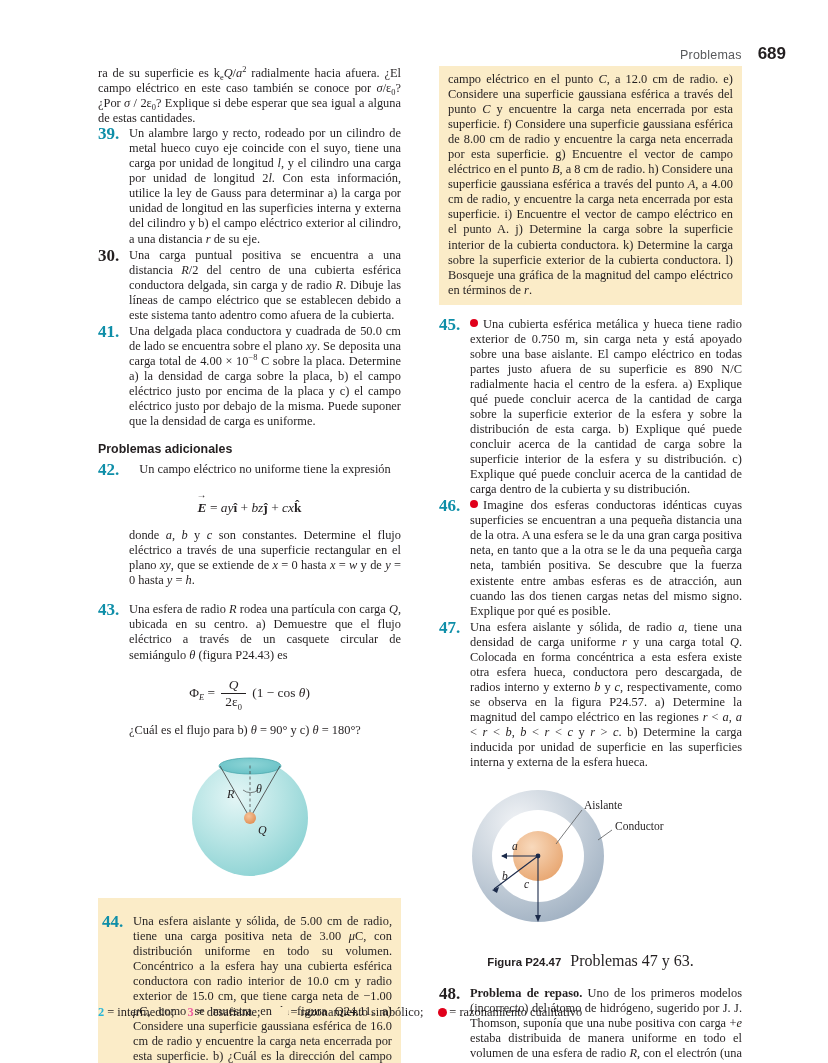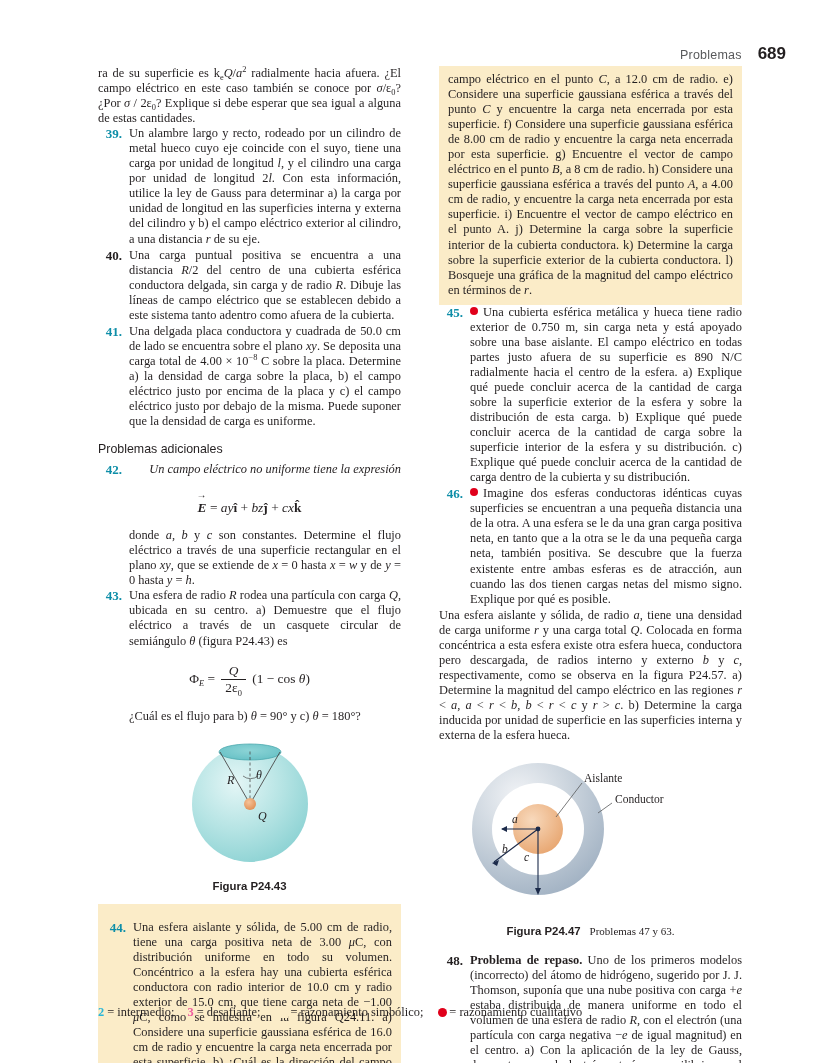--- a/index.html
+++ b/index.html
@@ -59,41 +59,40 @@
   .prob {
     display: flex;
     font-size: 12.4px;
     line-height: 15.05px;
     text-align: justify;
     margin-bottom: 1px;
   }
   .prob-num {
     width: 24px;
     min-width: 24px;
-    text-align: right;
     padding-right: 7px;
     font-weight: bold;
-    font-size: 13px;
+    font-size: 17px;
     color: #0e8ea8;
     line-height: 15.05px;
   }
   .prob-num.black { color: #231f20; }
   .prob-body { flex: 1; }
   .cont {
     font-size: 12.4px;
     line-height: 15.05px;
     text-align: justify;
   }
   .hang { padding-left: 31px; text-indent: 0; }
-  .nojust { text-align: right; font-style: italic; }
+  .nojust { text-align: center; }
 
   
   .sec-head {
     font-family: "Liberation Sans", sans-serif;
-    font-weight: normal;
+    font-weight: bold;
     font-size: 12.4px;
     color: #231f20;
     margin: 13px 0 6px 0;
   }
   
   .shade {
     background: #fbecc8;
     padding: 16px 9px 9px 4px;
     box-sizing: border-box;
   }
@@ -149,21 +148,21 @@
   .fig-caption {
     font-family: "Liberation Sans", sans-serif;
     font-size: 11.4px;
     font-weight: bold;
     margin-top: 8px;
     text-align: center;
   }
   .fig-caption .after {
     font-family: "Liberation Serif", serif;
     font-weight: normal;
-    font-size: 11px;
+    font-size: 16px;
     margin-left: 9px;
   }
   
   .legend {
     position: absolute;
     left: 98px;
     top: 1005px;
     font-size: 12.4px;
     display: flex;
     align-items: center;
@@ -215,21 +214,21 @@
         <div class="prob-num">39.</div>
         <div class="prob-body">
           Un alambre largo y recto, rodeado por un cilindro de metal
           hueco cuyo eje coincide con el suyo, tiene una carga por unidad de longitud <i>l</i>, y el cilindro una carga por unidad de longitud 2<i>l</i>. Con esta información, utilice la ley de Gauss para
           determinar a) la carga por unidad de longitud en las superficies interna y externa del cilindro y b) el campo eléctrico
           exterior al cilindro, a una distancia <i>r</i> de su eje.
         </div>
       </div>
 
       <div class="prob">
-        <div class="prob-num black">40.</div>
+        <div class="prob-num black">30.</div>
         <div class="prob-body">
           Una carga puntual positiva se encuentra a una distancia <i>R</i>/2
           del centro de una cubierta esférica conductora delgada, sin
           carga y de radio <i>R</i>. Dibuje las líneas de campo eléctrico que se
           establecen debido a este sistema tanto adentro como afuera de la cubierta.
         </div>
       </div>
 
       <div class="prob">
         <div class="prob-num">41.</div>
@@ -253,21 +252,21 @@
       <div class="eq">
         <span class="vecE">E</span>&nbsp;=&nbsp;<i>ay</i><b>î</b>&nbsp;+&nbsp;<i>bz</i><b>ĵ</b>&nbsp;+&nbsp;<i>cx</i><b>k̂</b>
       </div>
 
       <div class="cont hang">
         donde <i>a</i>, <i>b</i> y <i>c</i> son constantes. Determine el flujo eléctrico a
         través de una superficie rectangular en el plano <i>xy</i>, que se
         extiende de <i>x</i> = 0 hasta <i>x</i> = <i>w</i> y de <i>y</i> = 0 hasta <i>y</i> = <i>h</i>.
       </div>
 
-      <div class="prob" style="margin-top:0">
+      <div class="prob" style="margin-top:14px">
         <div class="prob-num">43.</div>
         <div class="prob-body">
           Una esfera de radio <i>R</i> rodea una partícula con carga <i>Q</i>, ubicada en su centro. a) Demuestre que el flujo eléctrico a través
           de un casquete circular de semiángulo <i>θ</i> (figura P24.43) es
         </div>
       </div>
 
       <div class="eq eq2">
         Φ<sub><i>E</i></sub>&nbsp;=&nbsp;<span class="frac"><span class="num"><i>Q</i></span><span class="den">2ε<sub>0</sub></span></span>&nbsp;(1 − cos <i>θ</i>)
       </div>
@@ -297,21 +296,20 @@
           <ellipse cx="100" cy="14" rx="31" ry="8" fill="url(#capGrad)" stroke="#4fa9ae" stroke-width="0.8"></ellipse>
           <line x1="100" y1="66" x2="70" y2="14" stroke="#4a4a4a" stroke-width="0.9"></line>
           <line x1="100" y1="66" x2="130" y2="14" stroke="#4a4a4a" stroke-width="0.9"></line>
           <line x1="100" y1="66" x2="100" y2="12" stroke="#4a4a4a" stroke-width="0.8" stroke-dasharray="3,2.5"></line>
           <path d="M 93 38 A 12 12 0 0 0 108 38" fill="none" stroke="#4a4a4a" stroke-width="0.7"></path>
           <circle cx="100" cy="66" r="6" fill="url(#chgGrad)"></circle>
           <text x="77" y="46" font-family="Liberation Serif, serif" font-style="italic" font-size="12" fill="#231f20">R</text>
           <text x="106" y="41" font-family="Liberation Serif, serif" font-style="italic" font-size="12" fill="#231f20">θ</text>
           <text x="108" y="82" font-family="Liberation Serif, serif" font-style="italic" font-size="12" fill="#231f20">Q</text>
         </svg>
-        <div class="fig-caption">Figura P24.43</div>
       </div>
 
       <div class="shade" style="margin-top:12px">
         <div class="prob" style="margin-bottom:0">
           <div class="prob-num">44.</div>
           <div class="prob-body">
             Una esfera aislante y sólida, de 5.00 cm de radio, tiene una
             carga positiva neta de 3.00 <i>μ</i>C, con distribución uniforme en
             todo su volumen. Concéntrico a la esfera hay una cubierta
             esférica conductora con radio interior de 10.0 cm y radio
@@ -338,21 +336,21 @@
           g) Encuentre el vector de campo eléctrico en el punto <i>B</i>, a 8
           cm de radio. h) Considere una superficie gaussiana esférica
           a través del punto <i>A</i>, a 4.00 cm de radio, y encuentre la carga
           neta encerrada por esta superficie. i) Encuentre el vector de
           campo eléctrico en el punto A. j) Determine la carga sobre la
           superficie interior de la cubierta conductora. k) Determine
           la carga sobre la superficie exterior de la cubierta conductora. l) Bosqueje una gráfica de la magnitud del campo eléctrico en términos de <i>r</i>.
         </div>
       </div>
 
-      <div class="prob" style="margin-top:0">
+      <div class="prob" style="margin-top:12px">
         <div class="prob-num">45.</div>
         <div class="prob-body">
           <span class="qdot"></span>Una cubierta esférica metálica y hueca tiene radio exterior
           de 0.750 m, sin carga neta y está apoyado sobre una base aislante. El campo eléctrico en todas partes justo afuera de su
           superficie es 890 N/C radialmente hacia el centro de la esfera.
           a) Explique qué puede concluir acerca de la cantidad de carga
           sobre la superficie exterior de la esfera y sobre la distribución
           de esta carga. b) Explique qué puede concluir acerca de la
           cantidad de carga sobre la superficie interior de la esfera y
           su distribución. c) Explique qué puede concluir acerca de la
@@ -367,20 +365,21 @@
           se encuentran a una pequeña distancia una de la otra. A una
           esfera se le da una gran carga positiva neta, en tanto que a
           la otra se le da una pequeña carga neta, también positiva. Se
           descubre que la fuerza existente entre ambas esferas es de
           atracción, aun cuando las dos tienen cargas netas del mismo
           signo. Explique por qué es posible.
         </div>
       </div>
 
       <div class="prob">
+        <div class="prob-num">47.</div>
         <div class="prob-body">
           Una esfera aislante y sólida, de radio <i>a</i>, tiene una densidad de
           carga uniforme <i>r</i> y una carga total <i>Q</i>. Colocada en forma concéntrica a esta esfera existe otra esfera hueca, conductora pero
           descargada, de radios interno y externo <i>b</i> y <i>c</i>, respectivamente,
           como se observa en la figura P24.57. a) Determine la magnitud
           del campo eléctrico en las regiones <i>r</i> &lt; <i>a</i>, <i>a</i> &lt; <i>r</i> &lt; <i>b</i>, <i>b</i> &lt; <i>r</i> &lt; <i>c</i> y <i>r</i>
           &gt; <i>c</i>. b) Determine la carga inducida por unidad de superficie en
           las superficies interna y externa de la esfera hueca.
         </div>
       </div>

